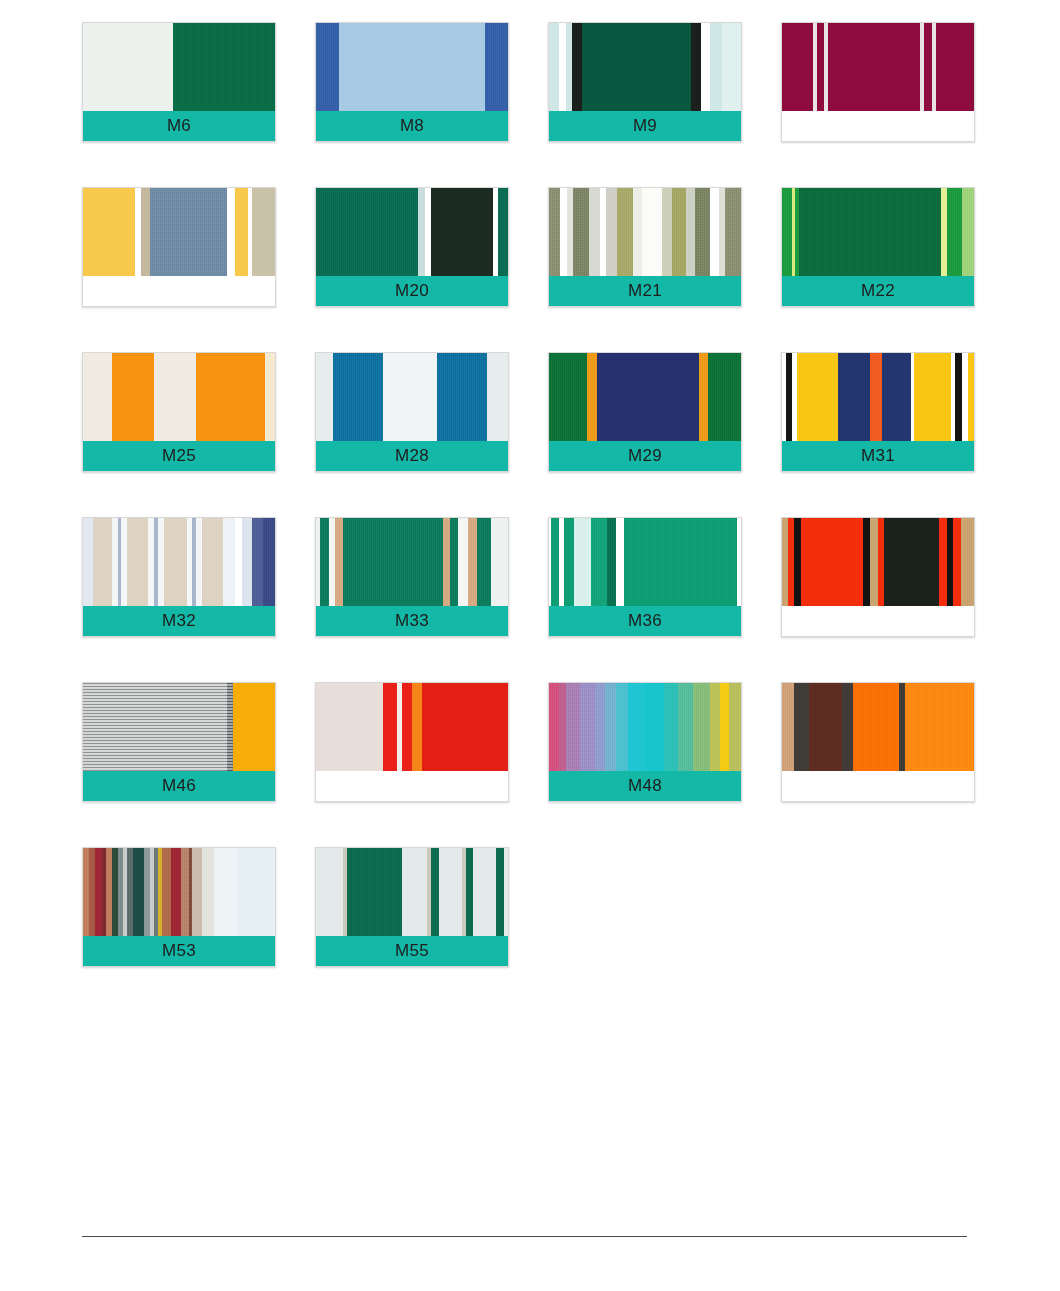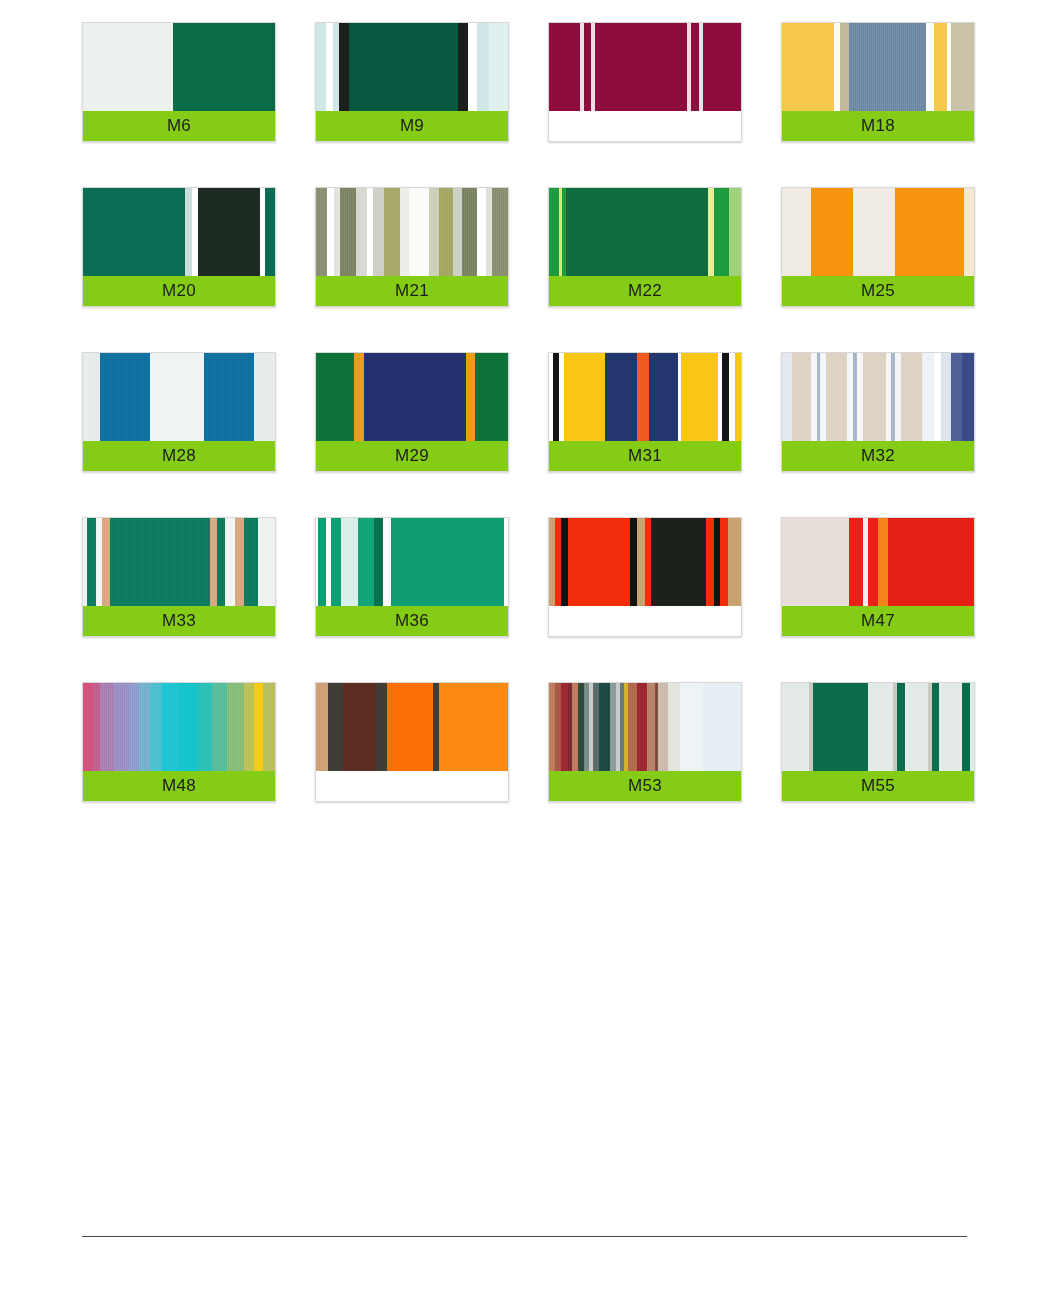--- a/index.html
+++ b/index.html
@@ -53,21 +53,21 @@
     pointer-events: none;
   }
   .swatch-label {
     flex: 1;
     display: flex;
     align-items: center;
     justify-content: center;
     font-size: 17px;
     color: #1d1d1d;
     letter-spacing: 0.3px;
-    background: #84cc16;
+    background: #14b8a6;
     font-family: "Liberation Sans", sans-serif;
   }
   #footer-divider {
     position: absolute;
     left: 82px;
     top: 1236px;
     width: 885px;
     height: 1px;
     background: #4a4a4a;
   }
@@ -80,37 +80,43 @@
   <div id="swatch-grid">
       <div class="swatch-card">
         <div class="swatch-fabric">
           <div class="stripes" style="background-image: linear-gradient(to right, rgb(237, 241, 238) 0%, rgb(237, 241, 238) 47%, rgb(10, 107, 70) 47%, rgb(10, 107, 70) 100%);"></div>
           <div class="texture" style="background-image: repeating-linear-gradient(90deg, rgba(255, 255, 255, 0.1) 0px, rgba(255, 255, 255, 0.1) 1px, rgba(0, 0, 0, 0.08) 1px, rgba(0, 0, 0, 0.08) 2px), repeating-linear-gradient(0deg, rgba(255, 255, 255, 0.08) 0px, rgba(255, 255, 255, 0.08) 1px, rgba(0, 0, 0, 0.06) 1px, rgba(0, 0, 0, 0.06) 2px);"></div>
         </div>
         <div class="swatch-label">M6</div>
       </div>
       <div class="swatch-card">
         <div class="swatch-fabric">
+          <div class="stripes" style="background-image: linear-gradient(to right, rgb(53, 96, 168) 0%, rgb(53, 96, 168) 12%, rgb(167, 202, 228) 12%, rgb(167, 202, 228) 88%, rgb(53, 96, 168) 88%, rgb(53, 96, 168) 100%);"></div>
+          <div class="texture" style="background-image: repeating-linear-gradient(90deg, rgba(255, 255, 255, 0.1) 0px, rgba(255, 255, 255, 0.1) 1px, rgba(0, 0, 0, 0.08) 1px, rgba(0, 0, 0, 0.08) 2px), repeating-linear-gradient(0deg, rgba(255, 255, 255, 0.08) 0px, rgba(255, 255, 255, 0.08) 1px, rgba(0, 0, 0, 0.06) 1px, rgba(0, 0, 0, 0.06) 2px);"></div>
+        </div>
+        <div class="swatch-label">M8</div>
+      </div>
+      <div class="swatch-card">
+        <div class="swatch-fabric">
           <div class="stripes" style="background-image: linear-gradient(to right, rgb(207, 231, 230) 0%, rgb(207, 231, 230) 5%, rgb(255, 255, 255) 5%, rgb(255, 255, 255) 9%, rgb(207, 231, 230) 9%, rgb(207, 231, 230) 12%, rgb(27, 31, 28) 12%, rgb(27, 31, 28) 17%, rgb(8, 87, 63) 17%, rgb(8, 87, 63) 74%, rgb(27, 31, 28) 74%, rgb(27, 31, 28) 79%, rgb(255, 255, 255) 79%, rgb(255, 255, 255) 84%, rgb(207, 231, 230) 84%, rgb(207, 231, 230) 90%, rgb(223, 240, 239) 90%, rgb(223, 240, 239) 100%);"></div>
           <div class="texture" style="background-image: repeating-linear-gradient(90deg, rgba(255, 255, 255, 0.1) 0px, rgba(255, 255, 255, 0.1) 1px, rgba(0, 0, 0, 0.08) 1px, rgba(0, 0, 0, 0.08) 2px), repeating-linear-gradient(0deg, rgba(255, 255, 255, 0.08) 0px, rgba(255, 255, 255, 0.08) 1px, rgba(0, 0, 0, 0.06) 1px, rgba(0, 0, 0, 0.06) 2px);"></div>
         </div>
         <div class="swatch-label">M9</div>
       </div>
       <div class="swatch-card">
         <div class="swatch-fabric">
           <div class="stripes" style="background-image: linear-gradient(to right, rgb(141, 11, 61) 0%, rgb(141, 11, 61) 16%, rgb(232, 226, 228) 16%, rgb(232, 226, 228) 18%, rgb(141, 11, 61) 18%, rgb(141, 11, 61) 22%, rgb(232, 226, 228) 22%, rgb(232, 226, 228) 24%, rgb(141, 11, 61) 24%, rgb(141, 11, 61) 72%, rgb(232, 226, 228) 72%, rgb(232, 226, 228) 74%, rgb(141, 11, 61) 74%, rgb(141, 11, 61) 78%, rgb(232, 226, 228) 78%, rgb(232, 226, 228) 80%, rgb(141, 11, 61) 80%, rgb(141, 11, 61) 100%);"></div>
           <div class="texture" style="background-image: repeating-linear-gradient(90deg, rgba(255, 255, 255, 0.1) 0px, rgba(255, 255, 255, 0.1) 1px, rgba(0, 0, 0, 0.08) 1px, rgba(0, 0, 0, 0.08) 2px), repeating-linear-gradient(0deg, rgba(255, 255, 255, 0.08) 0px, rgba(255, 255, 255, 0.08) 1px, rgba(0, 0, 0, 0.06) 1px, rgba(0, 0, 0, 0.06) 2px);"></div>
         </div>
       </div>
       <div class="swatch-card">
         <div class="swatch-fabric">
           <div class="stripes" style="background-image: linear-gradient(to right, rgb(204, 204, 204) 0%, rgb(204, 204, 204) 0%, rgb(248, 200, 74) 0%, rgb(248, 200, 74) 27%, rgb(255, 255, 255) 27%, rgb(255, 255, 255) 30%, rgb(195, 184, 156) 30%, rgb(195, 184, 156) 35%, rgb(111, 138, 166) 35%, rgb(111, 138, 166) 75%, rgb(255, 255, 255) 75%, rgb(255, 255, 255) 79%, rgb(248, 200, 74) 79%, rgb(248, 200, 74) 86%, rgb(255, 255, 255) 86%, rgb(255, 255, 255) 88%, rgb(201, 194, 167) 88%, rgb(201, 194, 167) 100%);"></div>
           <div class="texture" style="background-image: repeating-linear-gradient(90deg, rgba(255, 255, 255, 0.1) 0px, rgba(255, 255, 255, 0.1) 1px, rgba(0, 0, 0, 0.08) 1px, rgba(0, 0, 0, 0.08) 2px), repeating-linear-gradient(0deg, rgba(255, 255, 255, 0.08) 0px, rgba(255, 255, 255, 0.08) 1px, rgba(0, 0, 0, 0.06) 1px, rgba(0, 0, 0, 0.06) 2px);"></div>
         </div>
-        <div class="swatch-label">M18</div>
       </div>
       <div class="swatch-card">
         <div class="swatch-fabric">
           <div class="stripes" style="background-image: linear-gradient(to right, rgb(10, 107, 82) 0%, rgb(10, 107, 82) 53%, rgb(201, 222, 220) 53%, rgb(201, 222, 220) 57%, rgb(255, 255, 255) 57%, rgb(255, 255, 255) 60%, rgb(28, 42, 34) 60%, rgb(28, 42, 34) 92%, rgb(255, 255, 255) 92%, rgb(255, 255, 255) 95%, rgb(10, 107, 82) 95%, rgb(10, 107, 82) 100%);"></div>
           <div class="texture" style="background-image: repeating-linear-gradient(90deg, rgba(255, 255, 255, 0.1) 0px, rgba(255, 255, 255, 0.1) 1px, rgba(0, 0, 0, 0.08) 1px, rgba(0, 0, 0, 0.08) 2px), repeating-linear-gradient(0deg, rgba(255, 255, 255, 0.08) 0px, rgba(255, 255, 255, 0.08) 1px, rgba(0, 0, 0, 0.06) 1px, rgba(0, 0, 0, 0.06) 2px);"></div>
         </div>
         <div class="swatch-label">M20</div>
       </div>
       <div class="swatch-card">
         <div class="swatch-fabric">
@@ -176,24 +182,30 @@
         <div class="swatch-label">M36</div>
       </div>
       <div class="swatch-card">
         <div class="swatch-fabric">
           <div class="stripes" style="background-image: linear-gradient(to right, rgb(200, 163, 111) 0%, rgb(200, 163, 111) 3%, rgb(242, 45, 12) 3%, rgb(242, 45, 12) 6%, rgb(18, 18, 18) 6%, rgb(18, 18, 18) 10%, rgb(242, 45, 12) 10%, rgb(242, 45, 12) 42%, rgb(18, 18, 18) 42%, rgb(18, 18, 18) 46%, rgb(200, 163, 111) 46%, rgb(200, 163, 111) 50%, rgb(242, 45, 12) 50%, rgb(242, 45, 12) 53%, rgb(26, 33, 26) 53%, rgb(26, 33, 26) 82%, rgb(242, 45, 12) 82%, rgb(242, 45, 12) 86%, rgb(18, 18, 18) 86%, rgb(18, 18, 18) 89%, rgb(242, 45, 12) 89%, rgb(242, 45, 12) 93%, rgb(200, 163, 111) 93%, rgb(200, 163, 111) 100%);"></div>
           <div class="texture" style="background-image: repeating-linear-gradient(90deg, rgba(255, 255, 255, 0.1) 0px, rgba(255, 255, 255, 0.1) 1px, rgba(0, 0, 0, 0.08) 1px, rgba(0, 0, 0, 0.08) 2px), repeating-linear-gradient(0deg, rgba(255, 255, 255, 0.08) 0px, rgba(255, 255, 255, 0.08) 1px, rgba(0, 0, 0, 0.06) 1px, rgba(0, 0, 0, 0.06) 2px);"></div>
         </div>
       </div>
       <div class="swatch-card">
         <div class="swatch-fabric">
+          <div class="stripes" style="background-image: linear-gradient(to right, rgb(185, 188, 189) 0%, rgb(185, 188, 189) 75%, rgb(108, 113, 115) 75%, rgb(108, 113, 115) 78%, rgb(248, 172, 7) 78%, rgb(248, 172, 7) 100%);"></div>
+          <div class="texture" style="background-image: repeating-linear-gradient(rgba(0, 0, 0, 0.3) 0px, rgba(0, 0, 0, 0.3) 1px, rgba(255, 255, 255, 0.55) 1px, rgba(255, 255, 255, 0.55) 3px); opacity: 0.75; mix-blend-mode: normal; clip-path: polygon(0px 0px, 78% 0px, 78% 100%, 0px 100%);"></div>
+        </div>
+        <div class="swatch-label">M46</div>
+      </div>
+      <div class="swatch-card">
+        <div class="swatch-fabric">
           <div class="stripes" style="background-image: linear-gradient(to right, rgb(232, 222, 217) 0%, rgb(232, 222, 217) 35%, rgb(234, 32, 24) 35%, rgb(234, 32, 24) 42%, rgb(246, 240, 236) 42%, rgb(246, 240, 236) 45%, rgb(234, 32, 24) 45%, rgb(234, 32, 24) 50%, rgb(245, 132, 25) 50%, rgb(245, 132, 25) 55%, rgb(228, 31, 21) 55%, rgb(228, 31, 21) 100%);"></div>
           <div class="texture" style="background-image: repeating-linear-gradient(90deg, rgba(255, 255, 255, 0.1) 0px, rgba(255, 255, 255, 0.1) 1px, rgba(0, 0, 0, 0.08) 1px, rgba(0, 0, 0, 0.08) 2px), repeating-linear-gradient(0deg, rgba(255, 255, 255, 0.08) 0px, rgba(255, 255, 255, 0.08) 1px, rgba(0, 0, 0, 0.06) 1px, rgba(0, 0, 0, 0.06) 2px);"></div>
         </div>
-        <div class="swatch-label">M47</div>
       </div>
       <div class="swatch-card">
         <div class="swatch-fabric">
           <div class="stripes" style="background-image: linear-gradient(to right, rgb(211, 81, 125) 0%, rgb(211, 81, 125) 5%, rgb(192, 95, 143) 5%, rgb(192, 95, 143) 9%, rgb(169, 127, 179) 9%, rgb(169, 127, 179) 16%, rgb(155, 143, 198) 16%, rgb(155, 143, 198) 24%, rgb(143, 156, 205) 24%, rgb(143, 156, 205) 29%, rgb(116, 177, 205) 29%, rgb(116, 177, 205) 35%, rgb(76, 192, 207) 35%, rgb(76, 192, 207) 41%, rgb(31, 197, 210) 41%, rgb(31, 197, 210) 50%, rgb(22, 197, 203) 50%, rgb(22, 197, 203) 60%, rgb(44, 192, 183) 60%, rgb(44, 192, 183) 67%, rgb(86, 189, 155) 67%, rgb(86, 189, 155) 75%, rgb(134, 189, 120) 75%, rgb(134, 189, 120) 84%, rgb(189, 194, 86) 84%, rgb(189, 194, 86) 89%, rgb(245, 203, 20) 89%, rgb(245, 203, 20) 94%, rgb(185, 191, 92) 94%, rgb(185, 191, 92) 100%);"></div>
           <div class="texture" style="background-image: repeating-linear-gradient(90deg, rgba(255, 255, 255, 0.1) 0px, rgba(255, 255, 255, 0.1) 1px, rgba(0, 0, 0, 0.08) 1px, rgba(0, 0, 0, 0.08) 2px), repeating-linear-gradient(0deg, rgba(255, 255, 255, 0.08) 0px, rgba(255, 255, 255, 0.08) 1px, rgba(0, 0, 0, 0.06) 1px, rgba(0, 0, 0, 0.06) 2px);"></div>
         </div>
         <div class="swatch-label">M48</div>
       </div>
       <div class="swatch-card">
         <div class="swatch-fabric">

